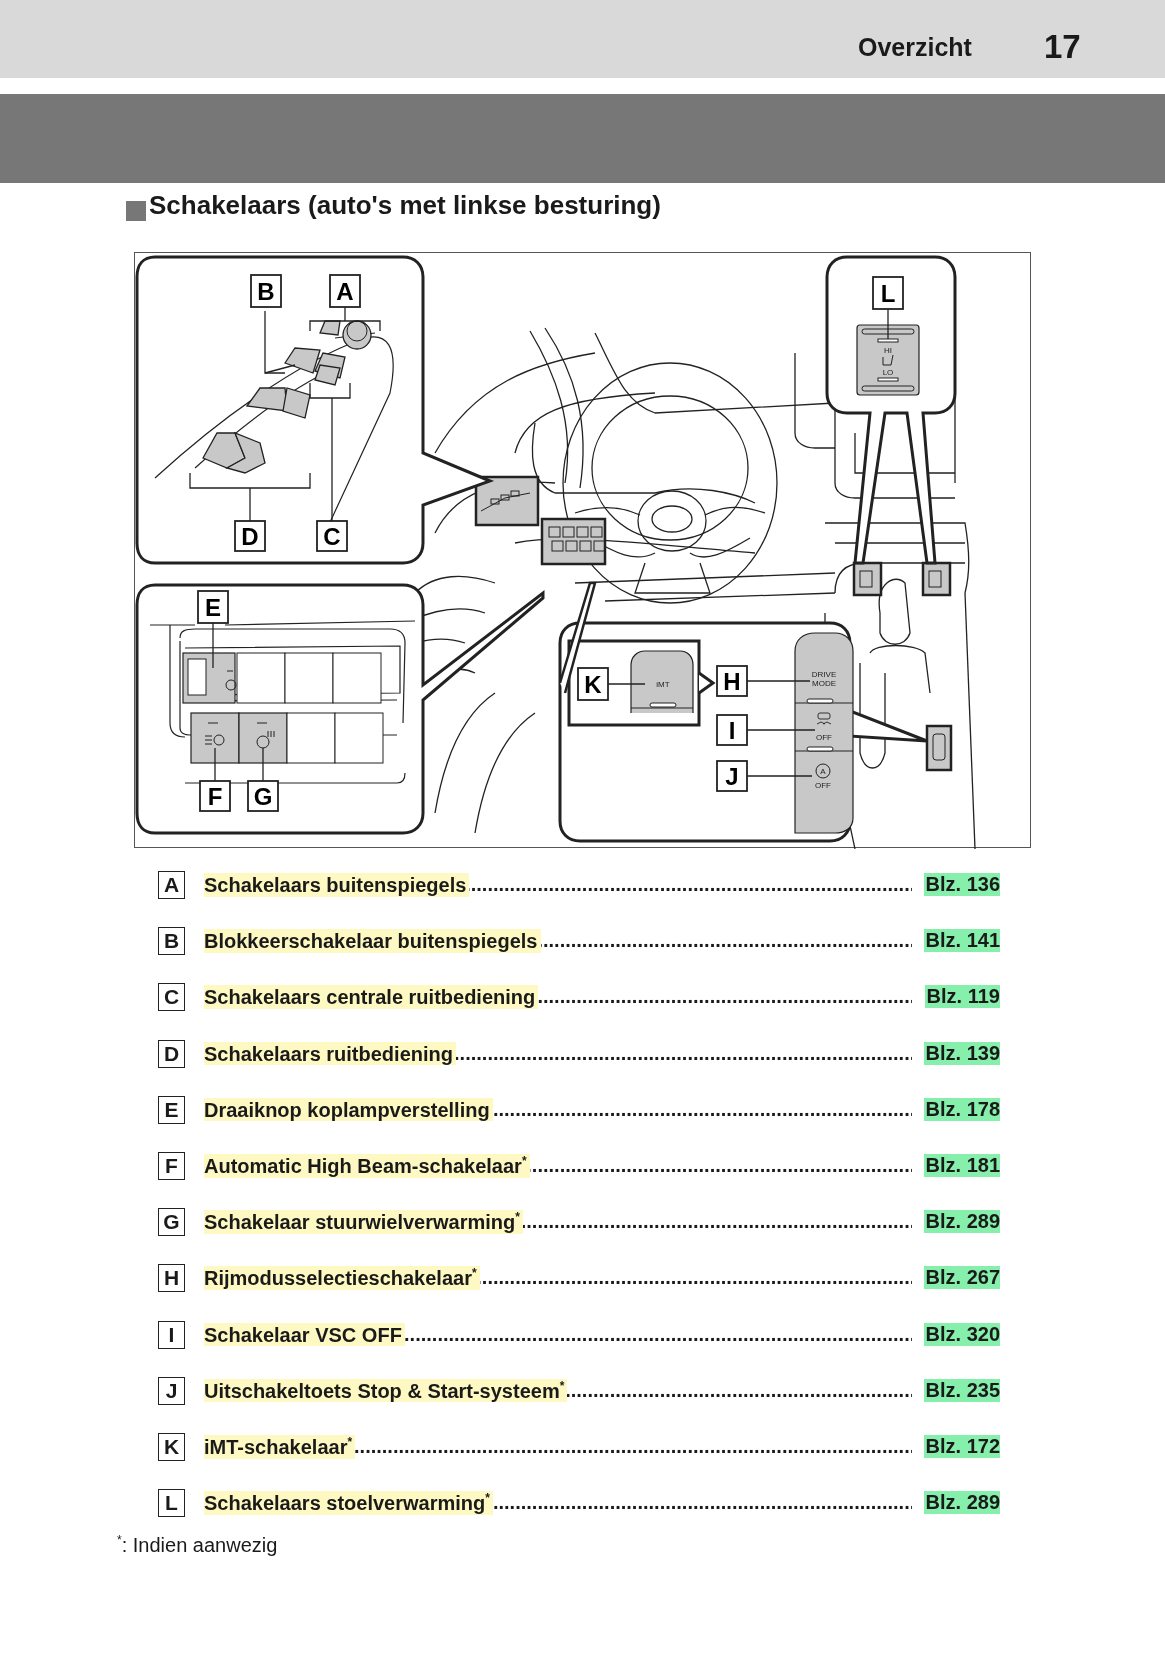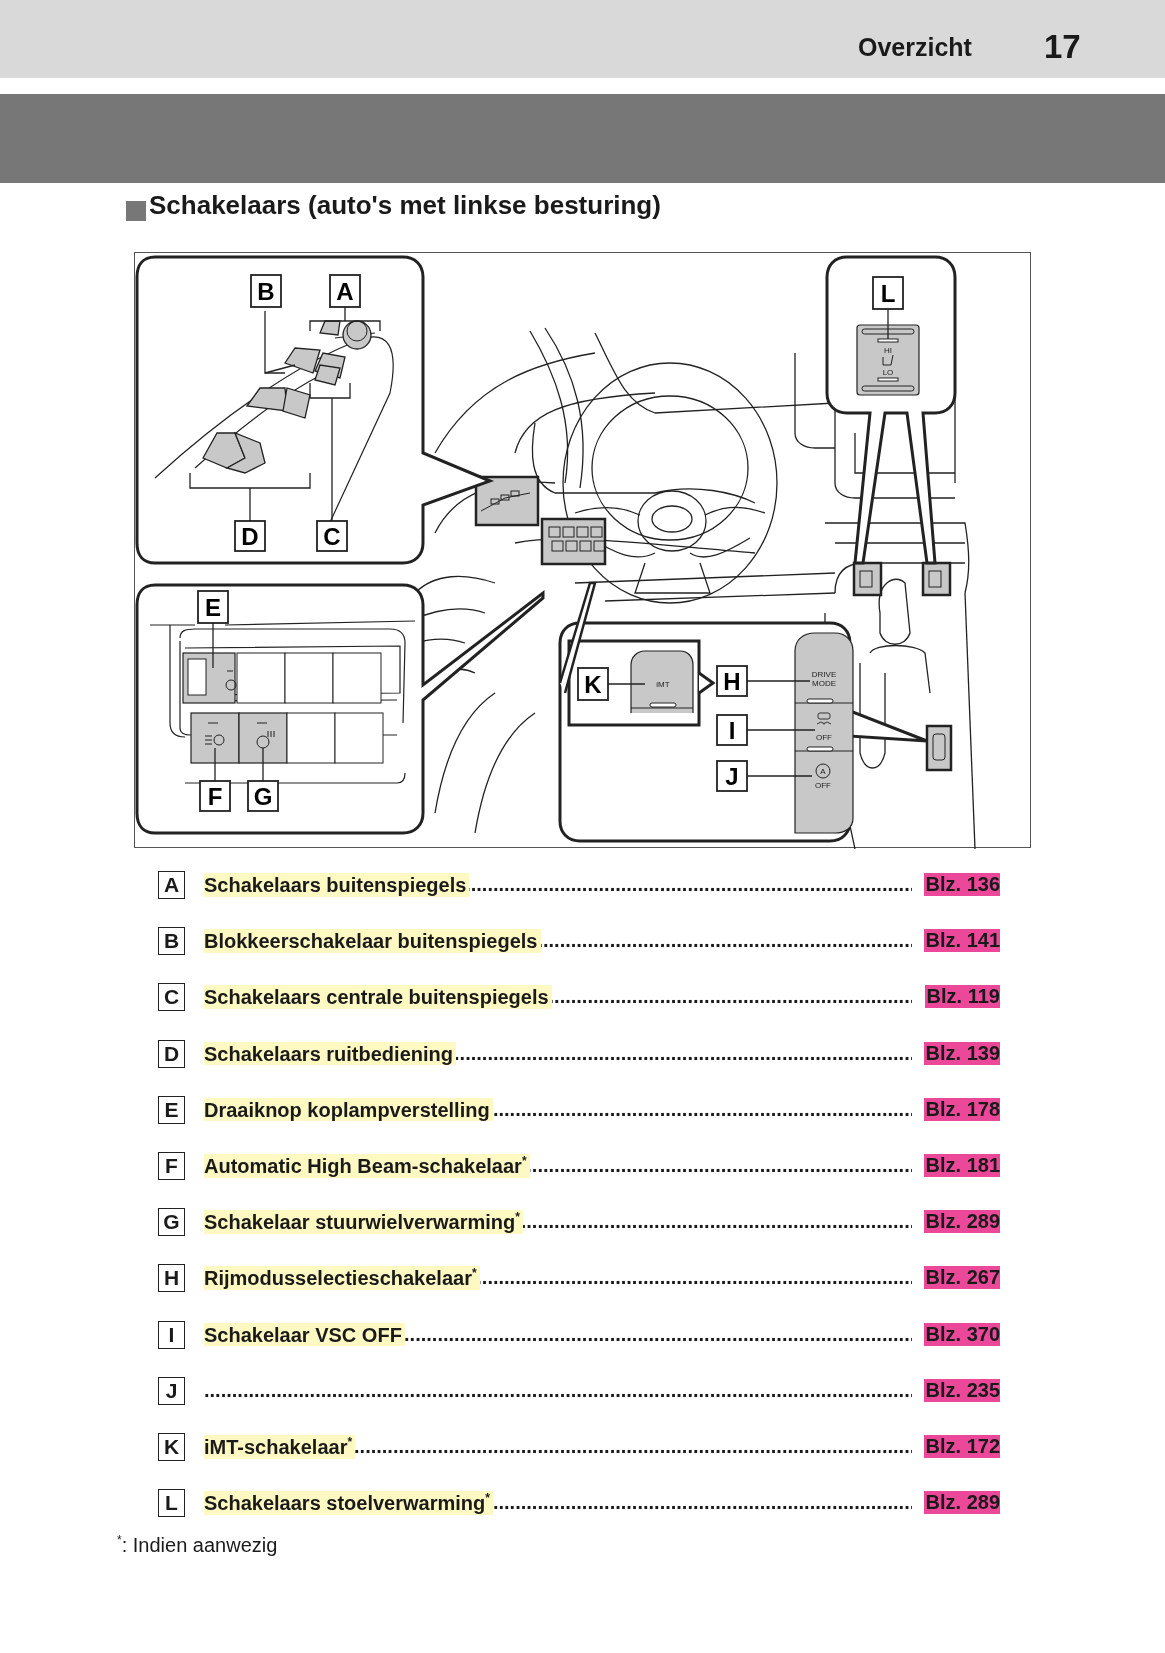--- a/index.html
+++ b/index.html
@@ -14,21 +14,21 @@
   .figure { position: absolute; left: 134px; top: 252px; width: 897px; height: 596px;
             border: 1px solid #555; box-sizing: border-box; background: #fff; }
   .figure svg { position: absolute; left: 0; top: 0; }
   .list { position: absolute; left: 158px; top: 871px; width: 842px; }
   .row { position: relative; height: 56.2px; display: flex; align-items: flex-start; }
   .letter { width: 27px; height: 28px; border: 1.5px solid #222; box-sizing: border-box;
             font-size: 21px; font-weight: bold; display: flex; align-items: center; justify-content: center; background: #fff; }
   .label { position: absolute; left: 46px; top: 2px; font-size: 20px; font-weight: bold; white-space: nowrap; background: #fef9c3; padding-right: 3px; z-index: 2; }
   .label sup { font-size: 12px; }
   .dots { position: absolute; left: 46px; right: 88px; top: 2px; font-size: 20px; font-weight: bold; overflow: hidden; white-space: nowrap; z-index: 1; color:#1a1a1a; }
-  .pageref { position: absolute; right: 0; top: 2px; font-size: 20px; font-weight: bold; white-space: nowrap; background:#ec4899; padding-left: 2px; z-index: 2; }
+  .pageref { position: absolute; right: 0; top: 2px; font-size: 20px; font-weight: bold; white-space: nowrap; background:#86efac; padding-left: 2px; z-index: 2; }
   .footnote { position: absolute; left: 117px; top: 1533px; font-size: 20px; }
   .footnote sup { font-size: 12px; }
   .lbl { font-family: "Liberation Sans", sans-serif; font-weight: bold; font-size: 24px; }
   .tiny { font-family: "Liberation Sans", sans-serif; font-size: 8px; fill: #222; }
 </style>
 </head>
 <body>
 
 <div class="top-band"></div>
 <div class="section-name">Overzicht</div>
@@ -286,21 +286,21 @@
   </div>
   <div class="row">
     <div class="letter">B</div>
     <div class="dots">..............................................................................................................................................</div>
     <div class="label"><span>Blokkeerschakelaar buitenspiegels</span><sup></sup></div>
     <div class="pageref">Blz. 141</div>
   </div>
   <div class="row">
     <div class="letter">C</div>
     <div class="dots">..............................................................................................................................................</div>
-    <div class="label"><span>Schakelaars centrale buitenspiegels</span><sup></sup></div>
+    <div class="label"><span>Schakelaars centrale ruitbediening</span><sup></sup></div>
     <div class="pageref">Blz. 119</div>
   </div>
   <div class="row">
     <div class="letter">D</div>
     <div class="dots">..............................................................................................................................................</div>
     <div class="label"><span>Schakelaars ruitbediening</span><sup></sup></div>
     <div class="pageref">Blz. 139</div>
   </div>
   <div class="row">
     <div class="letter">E</div>
@@ -323,25 +323,26 @@
   <div class="row">
     <div class="letter">H</div>
     <div class="dots">..............................................................................................................................................</div>
     <div class="label"><span>Rijmodusselectieschakelaar</span><sup>*</sup></div>
     <div class="pageref">Blz. 267</div>
   </div>
   <div class="row">
     <div class="letter">I</div>
     <div class="dots">..............................................................................................................................................</div>
     <div class="label"><span>Schakelaar VSC OFF</span><sup></sup></div>
-    <div class="pageref">Blz. 370</div>
+    <div class="pageref">Blz. 320</div>
   </div>
   <div class="row">
     <div class="letter">J</div>
     <div class="dots">..............................................................................................................................................</div>
+    <div class="label"><span>Uitschakeltoets Stop &amp; Start-systeem</span><sup>*</sup></div>
     <div class="pageref">Blz. 235</div>
   </div>
   <div class="row">
     <div class="letter">K</div>
     <div class="dots">..............................................................................................................................................</div>
     <div class="label"><span>iMT-schakelaar</span><sup>*</sup></div>
     <div class="pageref">Blz. 172</div>
   </div>
   <div class="row">
     <div class="letter">L</div>

